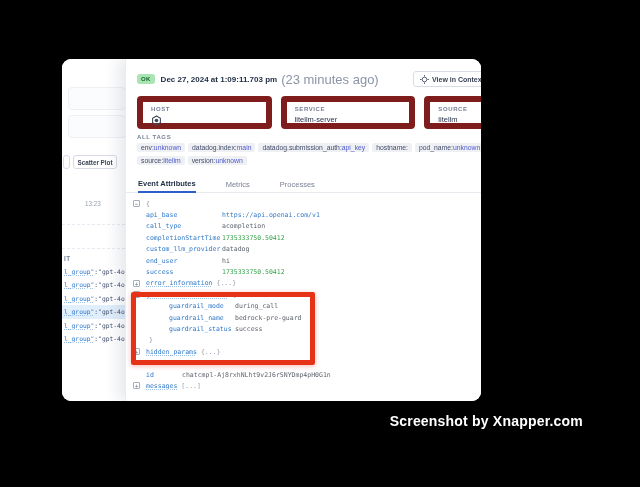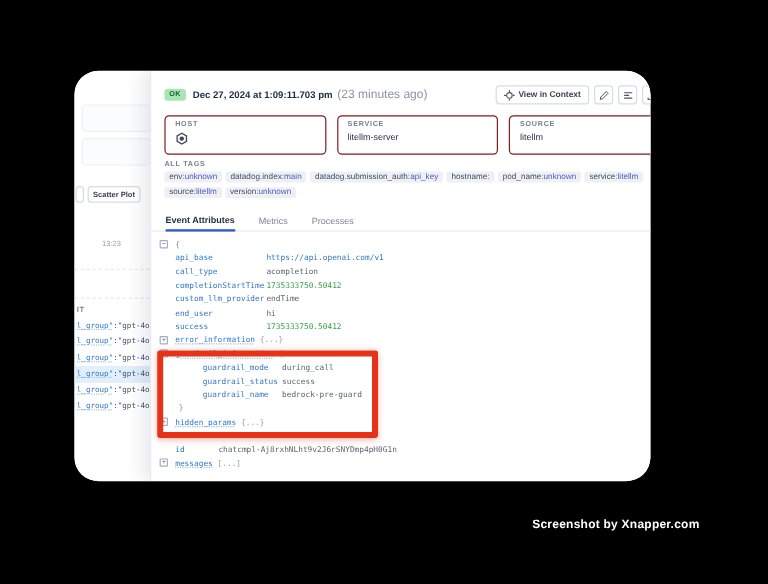--- a/index.html
+++ b/index.html
@@ -1,20 +1,20 @@
 <!DOCTYPE html>
 <html><head>
 <meta charset="utf-8">
 <style>
   html,body{margin:0;padding:0;}
   #stage{position:relative;width:640px;height:487px;background:#000;overflow:hidden;
          font-family:"Liberation Sans",sans-serif;-webkit-font-smoothing:antialiased;}
   
-  #appwin{position:absolute;left:62px;top:59px;width:480px;height:342px;background:#fff;
-          border-radius:20px;box-shadow:0 14px 44px rgba(0,0,0,.75);overflow:hidden;}
+  #appwin{position:absolute;left:62px;top:59px;width:419px;height:342px;background:#fff;
+          border-radius:9px;box-shadow:0 14px 44px rgba(0,0,0,.75);overflow:hidden;}
   
   #leftpane{position:absolute;left:0;top:0;bottom:0;width:63px;background:#fff;}
   .ghost{position:absolute;left:6px;width:56px;height:21px;background:#fbfcfe;border:1px solid #eef0f4;border-radius:4px;}
   .g1{top:28px}.g2{top:56px}
   .mini-btn{position:absolute;height:14px;border:1px solid #d7dbe3;border-radius:3px;background:#fff;
             font-size:6.3px;color:#3b4254;display:flex;align-items:center;justify-content:center;box-sizing:border-box;}
   .btn-sliver{left:1px;top:96px;width:7px;}
   .btn-scatter{left:11px;top:96px;width:44px;font-weight:600;}
   .tick{position:absolute;left:23px;top:141px;font-size:6.3px;color:#9aa1b2;}
   .dash{position:absolute;left:0;width:63px;border-top:1px dashed #e7eaf0;height:0;}
@@ -25,37 +25,37 @@
         font-size:6.3px;white-space:nowrap;overflow:hidden;}
   .lrow.hl{background:#e1eefb;}
   .lk{color:#3179c8;text-decoration:underline dotted;text-decoration-color:#9cbfe6;}
   .lv{color:#43506e;}
   
   #panel{position:absolute;left:63px;top:0;width:453px;height:342px;background:#fff;box-sizing:border-box;
          border-left:1px solid #e9ebf1;box-shadow:-7px 0 14px rgba(23,43,77,.10);}
   .p-header{position:absolute;left:11px;right:9px;top:11px;height:18px;display:flex;align-items:center;}
   .badge-ok{background:#a9e5b2;color:#17632f;font-size:6px;font-weight:bold;padding:2px 4px;border-radius:3px;letter-spacing:.3px;}
   .ts{margin-left:6px;font-size:8px;font-weight:bold;color:#1d2b42;}
-  .ago{margin-left:4px;font-size:10px;color:#8b93a7;text-align:center;}
+  .ago{margin-left:4px;font-size:13px;color:#8b93a7;text-align:center;}
   .actions{margin-left:auto;display:flex;align-items:center;gap:4px;}
   .hbtn{height:16px;border:1px solid #d8dce5;border-radius:3px;background:#fff;display:inline-flex;
         align-items:center;gap:3px;padding:0 6px;font-size:7px;color:#3b4254;font-weight:600;box-sizing:border-box;}
   .hicon{width:16px;padding:0;justify-content:center;}
   .hclose{border:none;width:14px;justify-content:center;font-size:10px;color:#5a6275;font-weight:normal;padding:0;}
   .p-cards{position:absolute;left:11px;right:19px;top:37px;height:33px;display:flex;gap:9px;}
-  .card{flex:1;border:1px solid #7f1d1d;border-radius:4px;padding:4px 8px;box-sizing:border-box;background:#fff;}
+  .card{flex:1;border:6px solid #7f1d1d;border-radius:4px;padding:4px 8px;box-sizing:border-box;background:#fff;}
   .card-label{font-size:6px;font-weight:bold;color:#767f94;letter-spacing:.6px;}
   .card-value{margin-top:3px;font-size:7.5px;color:#2b3248;}
   .p-tags{position:absolute;left:11px;right:12px;top:75px;}
   .tags-label{font-size:6px;font-weight:bold;color:#767f94;letter-spacing:.6px;}
   .pills{margin-top:3px;display:flex;flex-wrap:wrap;column-gap:3px;row-gap:4px;}
   .pill{background:#eef0f4;border-radius:2px;padding:1px 4px;font-size:6.8px;white-space:nowrap;}
   .pill .tk{color:#424c68;}
   .pill .tv{color:#4f5ac8;}
-  .p-tabs{position:absolute;left:0;right:0;top:118px;height:16px;display:flex;align-items:flex-end;gap:20px;
+  .p-tabs{position:absolute;left:0;right:0;top:118px;height:16px;display:flex;align-items:flex-end;gap:30px;
           padding-left:12px;border-bottom:1px solid #e8eaf0;box-sizing:border-box;}
   .tab{font-size:7.5px;color:#7a8296;padding-bottom:3px;}
   .tab.active{color:#1d2b42;font-weight:bold;border-bottom:2px solid #2d5fc9;margin-bottom:-1px;}
   
   .p-json{position:absolute;left:0;right:0;top:139px;bottom:0;overflow:hidden;
           font-family:"DejaVu Sans Mono",monospace;font-size:6.5px;color:#5f646e;}
   .jrow{height:11.4px;display:flex;align-items:center;position:relative;padding-left:20px;white-space:nowrap;}
   .jrow.child{padding-left:43px;}
   .jrow.close-b{padding-left:23px;}
   .twisty{position:absolute;left:7px;top:2px;width:7px;height:7px;border:1px solid #a6aebd;border-radius:1px;
@@ -69,21 +69,21 @@
   .v-num{color:#38a24c;}
   .v-link{color:#3179c8;}
   .punct{color:#8a92a3;}
   .suffix{color:#98a0b0;margin-left:4px;}
   .json-search{position:absolute;top:2px;right:10px;width:17px;height:17px;border-radius:50%;background:#f0f2f6;
                display:flex;align-items:center;justify-content:center;}
   
   #redbox{position:absolute;left:131px;top:292px;width:184px;height:73px;border:5px solid #e63317;border-radius:2px;
           box-sizing:border-box;z-index:40;box-shadow:0 1px 5px rgba(230,51,23,.35);}
   
-  #watermark{position:absolute;top:413px;right:57px;color:#fff;font-size:10px;font-weight:bold;letter-spacing:.2px;margin-top:19px;}
+  #watermark{position:absolute;top:413px;right:57px;color:#fff;font-size:14px;font-weight:bold;letter-spacing:.2px;}
   svg{display:block;}
 </style>
 </head>
 <body>
 
 <div id="stage">
 
   <div id="appwin">
 
     <div id="leftpane">
@@ -210,21 +210,21 @@
         <div class="jrow">
             <span class="k kw-a">call_type</span>
             <span class="v-str">acompletion</span>
           </div>
         <div class="jrow">
             <span class="k kw-a">completionStartTime</span>
             <span class="v-num">1735333750.50412</span>
           </div>
         <div class="jrow">
             <span class="k kw-a">custom_llm_provider</span>
-            <span class="v-str">endTime</span>
+            <span class="v-str">datadog</span>
           </div>
         <div class="jrow">
             <span class="k kw-a">end_user</span>
             <span class="v-str">hi</span>
           </div>
         <div class="jrow">
             <span class="k kw-a">success</span>
             <span class="v-num">1735333750.50412</span>
           </div>
         <div class="jrow">
@@ -235,26 +235,26 @@
         <div class="jrow">
             <span class="twisty">−</span>
             <span class="k obj">guardrail_information</span>
             <span class="suffix">{</span>
           </div>
         <div class="jrow child">
             <span class="k kw-b">guardrail_mode</span>
             <span class="v-str">during_call</span>
           </div>
         <div class="jrow child">
+            <span class="k kw-b">guardrail_name</span>
+            <span class="v-str">bedrock-pre-guard</span>
+          </div>
+        <div class="jrow child">
             <span class="k kw-b">guardrail_status</span>
             <span class="v-str">success</span>
-          </div>
-        <div class="jrow child">
-            <span class="k kw-b">guardrail_name</span>
-            <span class="v-str">bedrock-pre-guard</span>
           </div>
         <div class="jrow close-b">
             <span class="punct">}</span>
           </div>
         <div class="jrow">
             <span class="twisty">+</span>
             <span class="k obj">hidden_params</span>
             <span class="suffix">{...}</span>
           </div>
         <div class="jrow">

